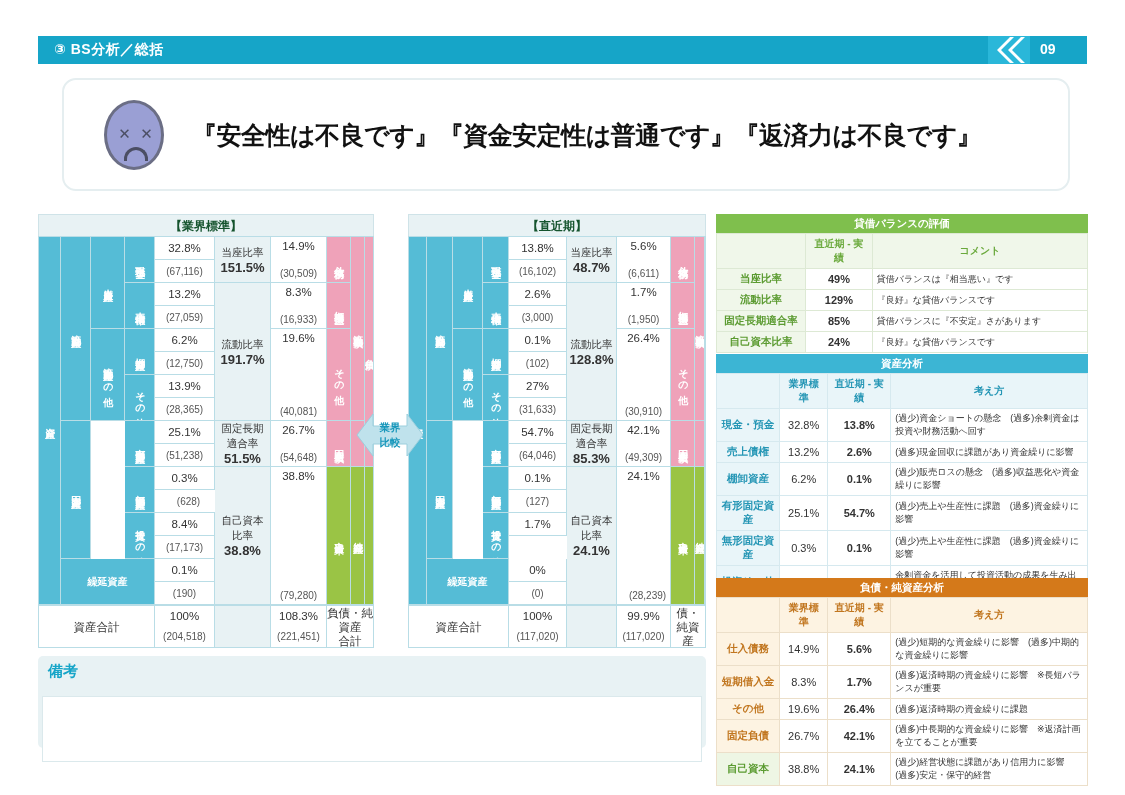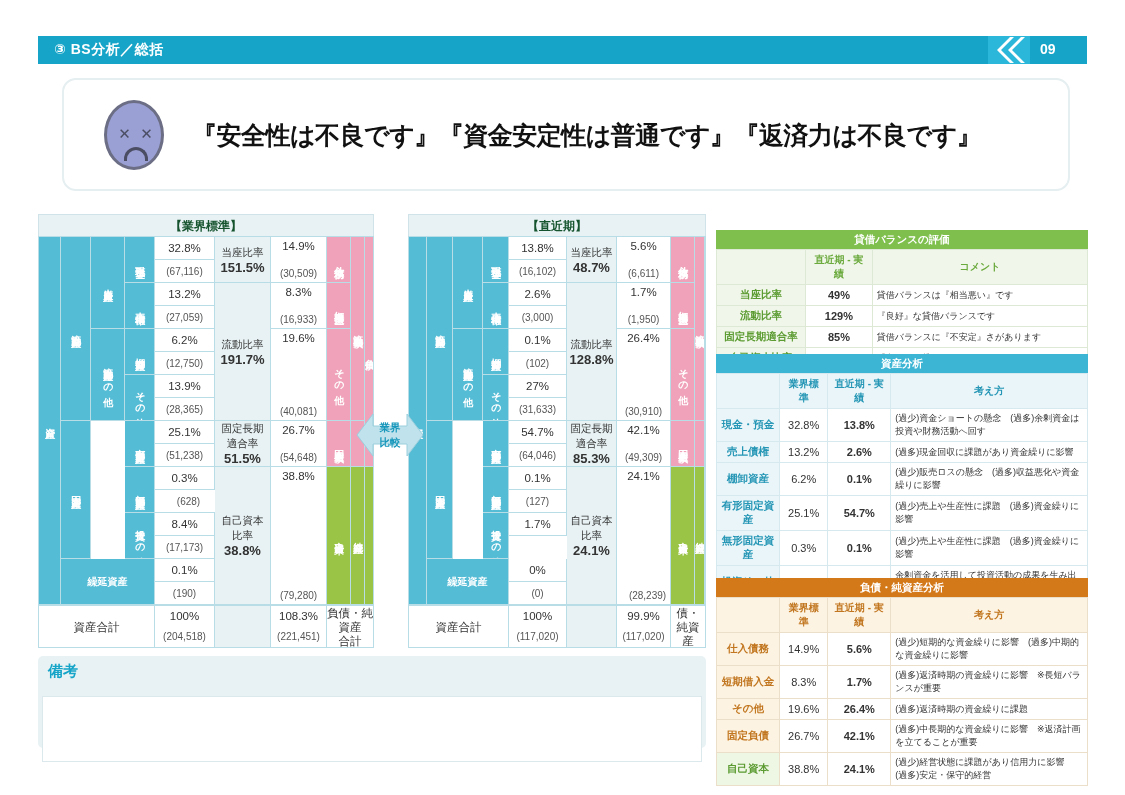--- a/index.html
+++ b/index.html
@@ -604,21 +604,21 @@
       <span>業界</span>
       <span>比較</span>
     </div>
   </div>
 
   <div class="memo">
     <div class="memo-lbl">備考</div>
     <div class="memo-body"></div>
   </div>
 
-  <div id="tbl0" class="rt t-green" style="top:214px;margin-top:16px;">
+  <div id="tbl0" class="rt t-green" style="top:214px;">
       <div class="rt-head">貸借バランスの評価</div>
       <table>
         <colgroup>
           <col style="width: 24%;">
           <col style="width: 18%;">
           <col style="width: 58%;">
         </colgroup>
         <thead>
           <tr>
             <th></th>

